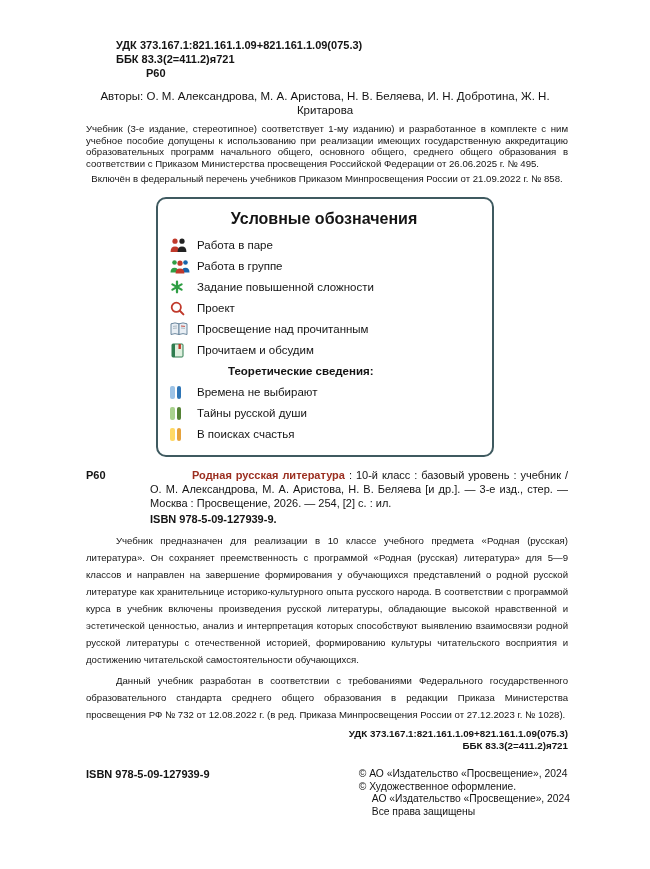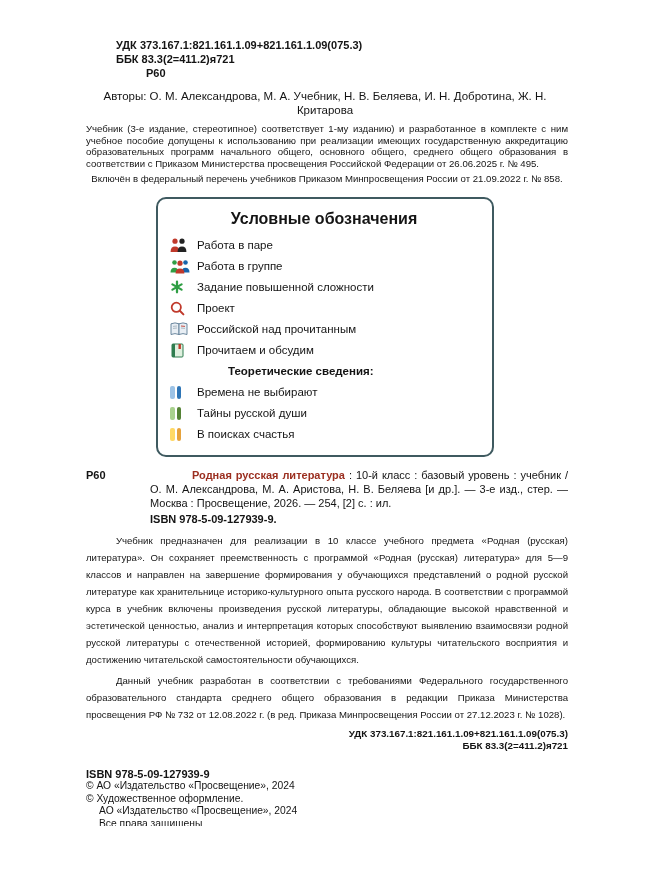--- a/index.html
+++ b/index.html
@@ -24,38 +24,38 @@
   .bars.green i:nth-child(1){background:#a9d18e;} .bars.green i:nth-child(2){background:#548235;}
   .bars.yellow i:nth-child(1){background:#ffd966;} .bars.yellow i:nth-child(2){background:#e6a23c;}
   .biblio{position:relative;margin:12px 82px 0 86px;font-size:11px;line-height:13.8px;}
   .biblio .code{position:absolute;left:0;top:0;font-weight:bold;}
   .biblio p{margin:0 0 0 64px;text-align:justify;text-indent:42px;}
   .biblio .title-red{font-weight:bold;color:#9b2f20;}
   .isbn-line{margin-left:64px;font-weight:bold;margin-top:3px;font-size:11px;}
   .annot{font-size:9.6px;line-height:17px;text-align:justify;text-indent:30px;margin:5px 82px 0 86px;}
   .annot.second{margin-top:4px;}
   .codes-bottom{text-align:right;font-weight:bold;font-size:9.8px;line-height:12px;margin:5px 82px 0 0;}
-  .footer{display:flex;justify-content:space-between;align-items:flex-start;margin:16px 80px 0 86px;flex-direction:column;}
+  .footer{display:flex;justify-content:space-between;align-items:flex-start;margin:16px 80px 0 86px;}
   .footer .isbn{font-weight:bold;font-size:11px;}
   .footer .copy{font-size:10.3px;line-height:12.6px;}
   .footer .copy .indent{padding-left:13px;}
   svg{display:block;}
 </style>
 </head>
 <body>
 
 <div class="page">
 
   <div class="top-codes">
     <div>УДК 373.167.1:821.161.1.09+821.161.1.09(075.3)</div>
     <div>ББК 83.3(2=411.2)я721</div>
     <div class="code-r60">Р60</div>
   </div>
 
-  <div class="authors">Авторы: О. М. Александрова, М. А. Учебник, Н. В. Беляева, И. Н. Добротина, Ж. Н. Критарова</div>
+  <div class="authors">Авторы: О. М. Александрова, М. А. Аристова, Н. В. Беляева, И. Н. Добротина, Ж. Н. Критарова</div>
 
   <p class="fine">Учебник (3-е издание, стереотипное) соответствует 1-му изданию) и разработанное в комплекте с ним учебное пособие допущены к использованию при реализации имеющих государственную аккредитацию образовательных программ начального общего, основного общего, среднего общего образования в соответствии с Приказом Министерства просвещения Российской Федерации от 26.06.2025 г. № 495.</p>
   <p class="fine center">Включён в федеральный перечень учебников Приказом Минпросвещения России от 21.09.2022 г. № 858.</p>
 
   <div class="legend-box">
     <div class="legend-title">Условные обозначения</div>
 
     <div class="legend-row">
       <span class="licon">
         <svg width="17" height="15" viewBox="0 0 17 15">
@@ -110,21 +110,21 @@
       <span class="licon">
         <svg width="18" height="14" viewBox="0 0 18 14">
           <path d="M1 1.8 Q5 0 9 1.8 L9 12.5 Q5 10.7 1 12.5 Z" fill="#e8eef4" stroke="#5b7b94" stroke-width="0.9"></path>
           <path d="M17 1.8 Q13 0 9 1.8 L9 12.5 Q13 10.7 17 12.5 Z" fill="#e8eef4" stroke="#5b7b94" stroke-width="0.9"></path>
           <line x1="3" y1="4.4" x2="7" y2="4" stroke="#9aa9b5" stroke-width="0.8"></line>
           <line x1="3" y1="6.4" x2="7" y2="6" stroke="#9aa9b5" stroke-width="0.8"></line>
           <line x1="11" y1="4" x2="15" y2="4.4" stroke="#c0392b" stroke-width="0.9"></line>
           <line x1="11" y1="6" x2="15" y2="6.4" stroke="#9aa9b5" stroke-width="0.8"></line>
         </svg>
       </span>
-      <span class="label">Российской над прочитанным</span>
+      <span class="label">Просвещение над прочитанным</span>
     </div>
 
     <div class="legend-row">
       <span class="licon">
         <svg width="15" height="15" viewBox="0 0 15 15">
           <rect x="2" y="1" width="11" height="13" rx="1" fill="#dff0df" stroke="#2f7d4f" stroke-width="1"></rect>
           <rect x="2" y="1" width="3" height="13" fill="#2f7d4f"></rect>
           <rect x="8.5" y="1" width="2.4" height="5" fill="#c0392b"></rect>
         </svg>
       </span>

